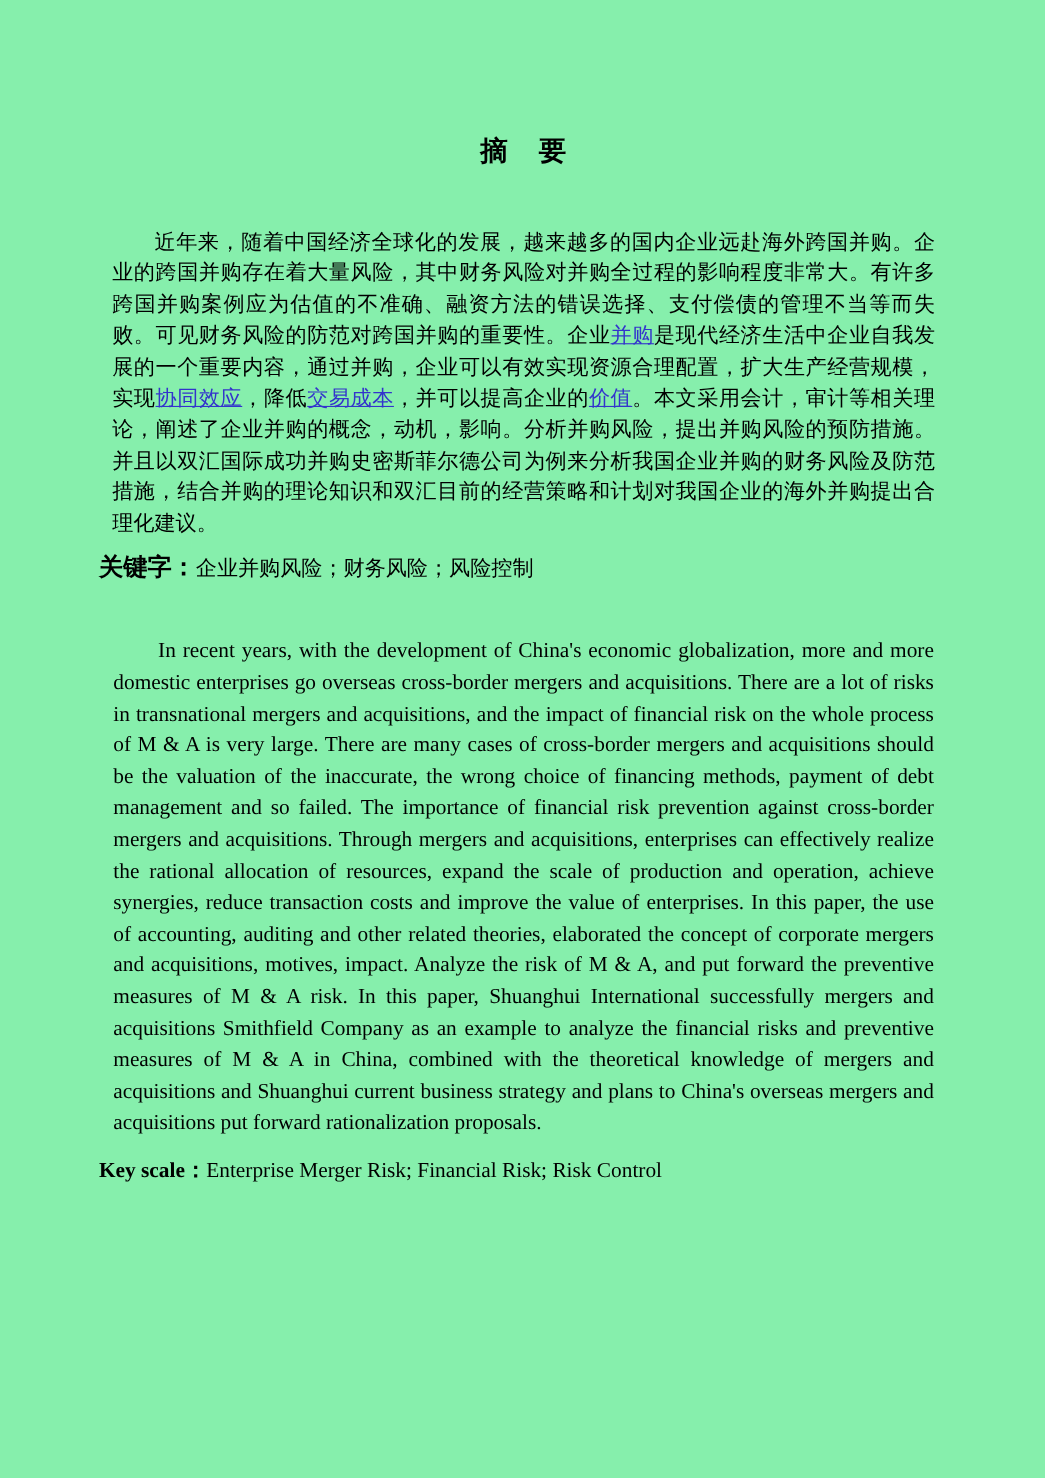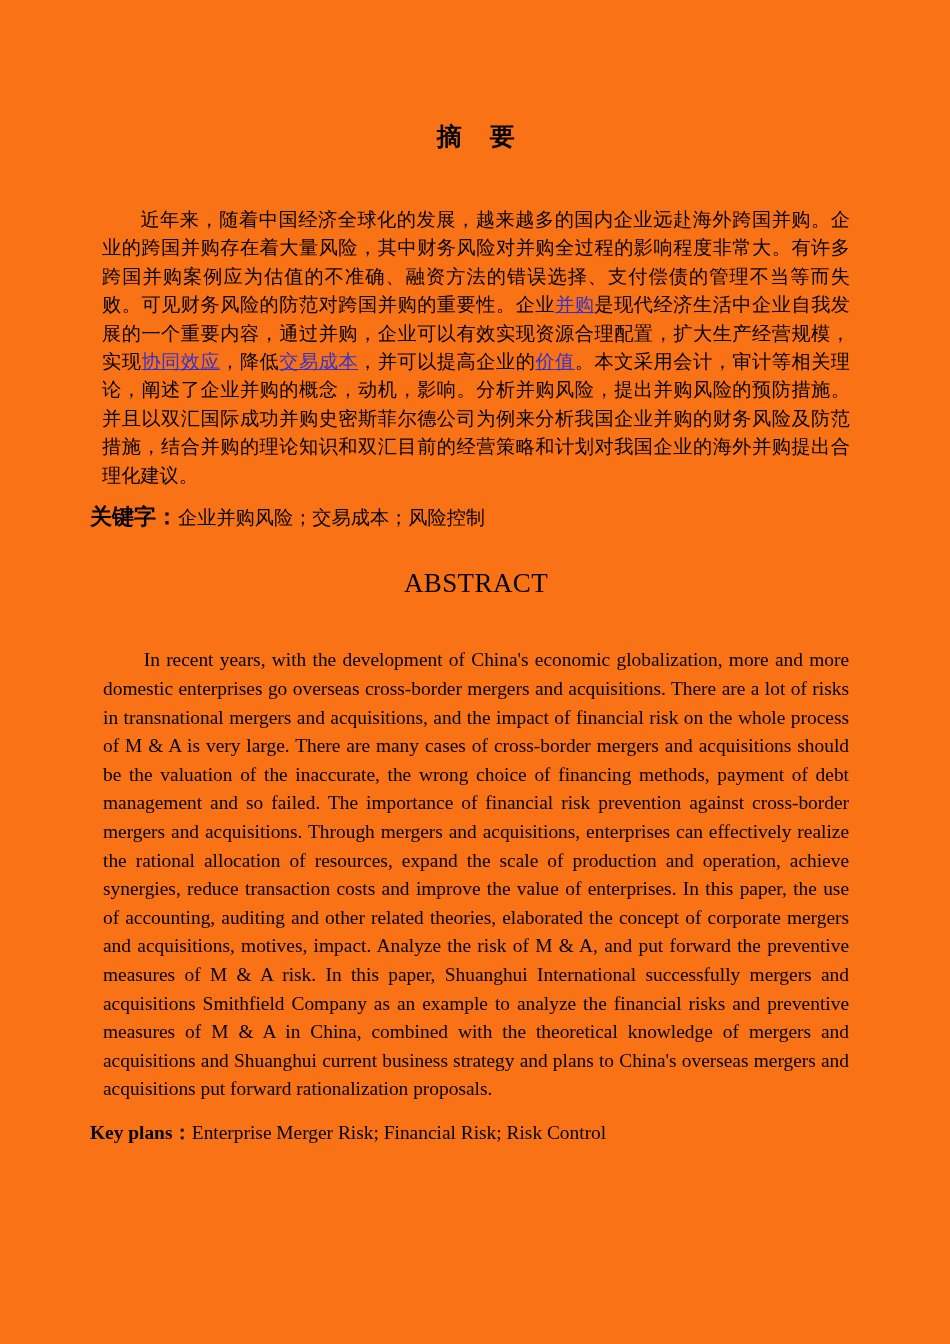--- a/index.html
+++ b/index.html
@@ -15,21 +15,21 @@
     font-family: "Liberation Serif", "DejaVu Serif", serif;
     color: #000000;
   }
 
   .page {
     position: absolute;
     left: 0;
     top: 0;
     width: 950px;
     height: 1344px;
-    background: #f97316;
+    background: #86efac;
   }
 
   .content {
     position: absolute;
     left: 90px;
     top: 0;
     width: 772px;
   }
 
   
@@ -121,25 +121,24 @@
 <body>
 
 <div class="page">
   <div class="content">
 
     <h1 class="cn-title">摘   要</h1>
 
     <p class="cn-para" id="cn-para"><span>近年来，随着中国经济全球化的发展，越来越多的国内企业远赴海外跨国并购。企业的跨国并购存在着大量风险，其中财务风险对并购全过程的影响程度非常大。有许多跨国并购案例应为估值的不准确、融资方法的错误选择、支付偿债的管理不当等而失败。可见财务风险的防范对跨国并购的重要性。企业</span><span class="lnk">并购</span><span>是现代经济生活中企业自我发展的一个重要内容，通过并购，企业可以有效实现资源合理配置，扩大生产经营规模，实现</span><span class="lnk">协同效应</span><span>，降低</span><span class="lnk">交易成本</span><span>，并可以提高企业的</span><span class="lnk">价值</span><span>。本文采用会计，审计等相关理论，阐述了企业并购的概念，动机，影响。分析并购风险，提出并购风险的预防措施。并且以双汇国际成功并购史密斯菲尔德公司为例来分析我国企业并购的财务风险及防范措施，结合并购的理论知识和双汇目前的经营策略和计划对我国企业的海外并购提出合理化建议。</span></p>
 
     <p class="cn-keywords">
-      <span class="kw-label">关键字：</span><span>企业并购风险；交易成本；风险控制</span>
+      <span class="kw-label">关键字：</span><span>企业并购风险；财务风险；风险控制</span>
     </p>
 
-    <h1 class="en-title">ABSTRACT</h1>
 
     <p class="en-para">In recent years, with the development of China's economic globalization, more and more domestic enterprises go overseas cross-border mergers and acquisitions. There are a lot of risks in transnational mergers and acquisitions, and the impact of financial risk on the whole process of M &amp; A is very large. There are many cases of cross-border mergers and acquisitions should be the valuation of the inaccurate, the wrong choice of financing methods, payment of debt management and so failed. The importance of financial risk prevention against cross-border mergers and acquisitions. Through mergers and acquisitions, enterprises can effectively realize the rational allocation of resources, expand the scale of production and operation, achieve synergies, reduce transaction costs and improve the value of enterprises. In this paper, the use of accounting, auditing and other related theories, elaborated the concept of corporate mergers and acquisitions, motives, impact. Analyze the risk of M &amp; A, and put forward the preventive measures of M &amp; A risk. In this paper, Shuanghui International successfully mergers and acquisitions Smithfield Company as an example to analyze the financial risks and preventive measures of M &amp; A in China, combined with the theoretical knowledge of mergers and acquisitions and Shuanghui current business strategy and plans to China's overseas mergers and acquisitions put forward rationalization proposals.</p>
 
     <p class="en-keywords">
-      <span class="kw-label">Key plans：</span><span>Enterprise Merger Risk; Financial Risk; Risk Control</span>
+      <span class="kw-label">Key scale：</span><span>Enterprise Merger Risk; Financial Risk; Risk Control</span>
     </p>
 
   </div>
 </div>
 
 </body></html>

